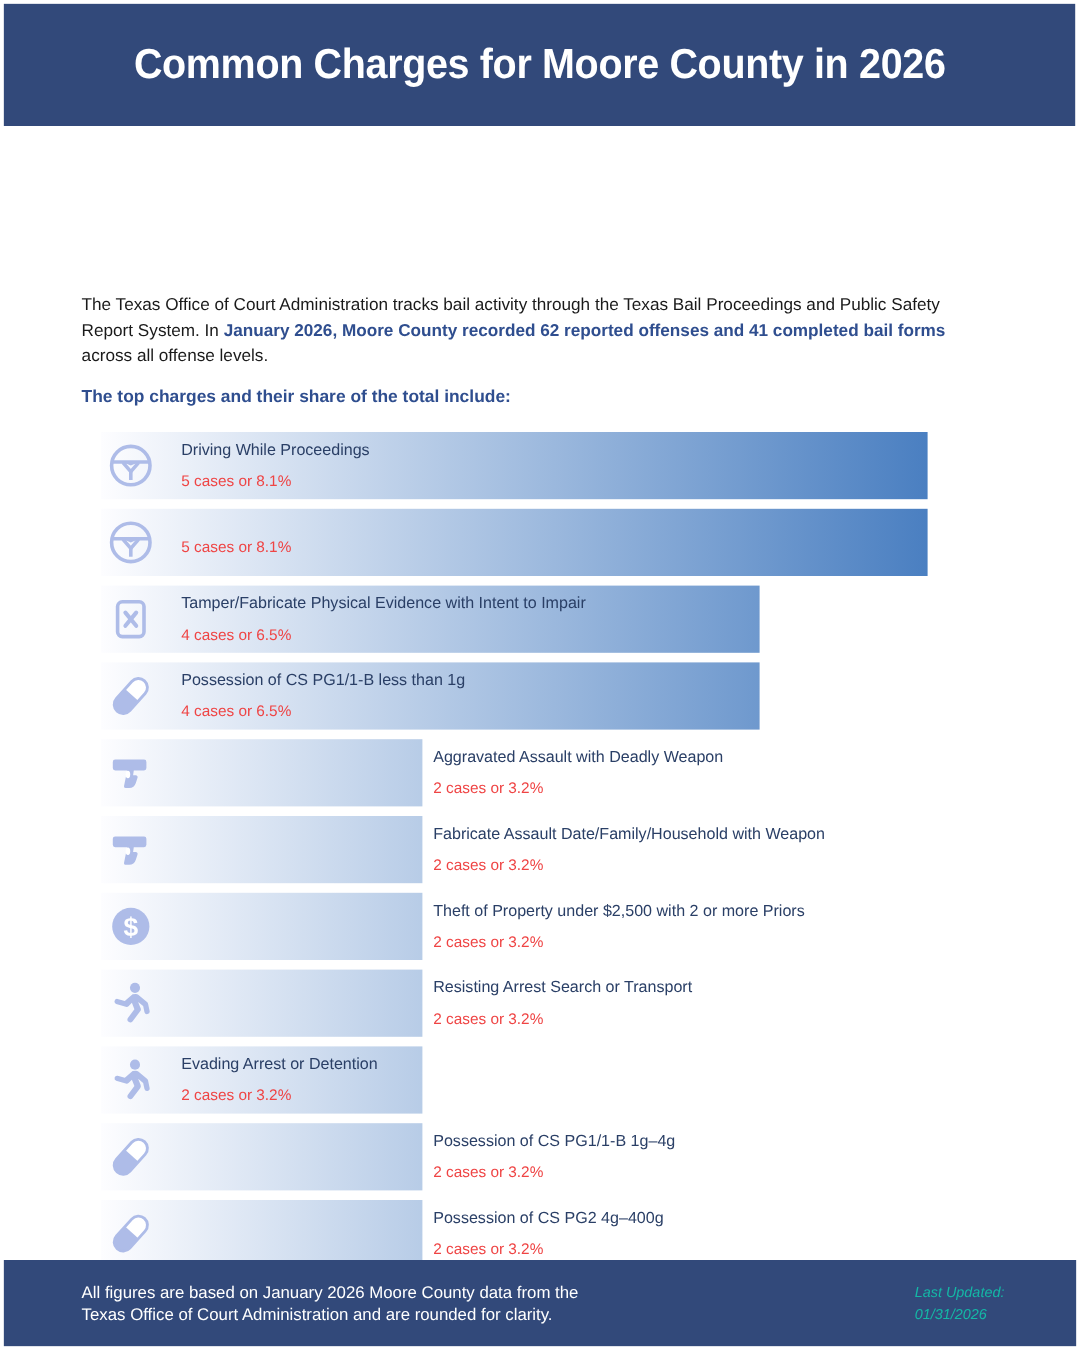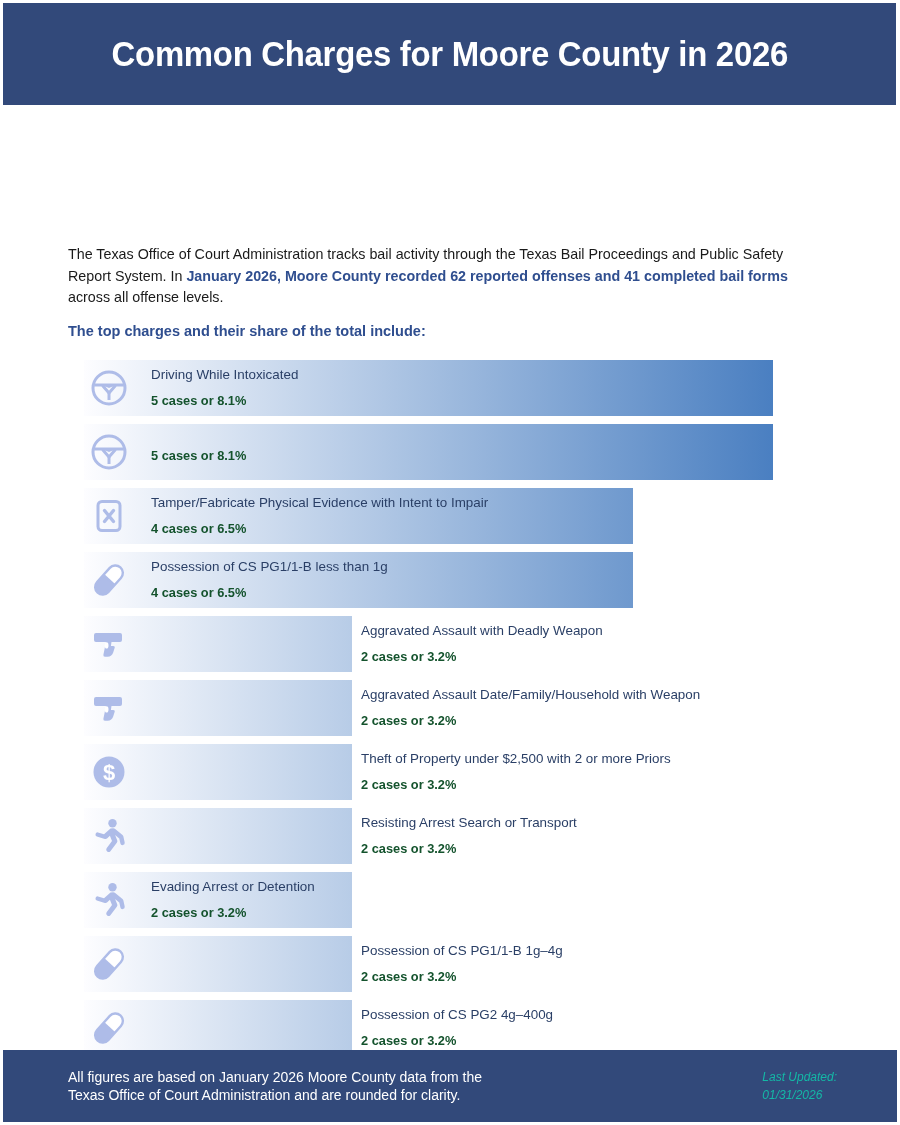--- a/index.html
+++ b/index.html
@@ -90,22 +90,22 @@
     z-index: 3;
     white-space: nowrap;
   }
   .bar-title {
     font-size: 13.4px;
     color: #2a3f66;
     line-height: 18px;
   }
   .bar-value {
     font-size: 12.8px;
-    font-weight: bold;
-    color: #14532d;
+    font-weight: normal;
+    color: #ef4444;
     line-height: 18px;
     margin-top: 8px;
   }
   .labels-inside { left: 151px; }
   .labels-outside { left: 361px; }
 
   
   .closing {
     position: absolute;
     left: 66px; top: 974px; width: 790px;
@@ -165,21 +165,21 @@
           <div class="bar-icon">
             <svg width="40" height="40" viewBox="0 0 40 40">
               <circle cx="20" cy="20" r="16" fill="none" stroke="#aebce8" stroke-width="3"></circle>
               <path d="M5.2 17 H34.8" stroke="#aebce8" stroke-width="3"></path>
               <path d="M20 20 L13 17 L20 17 L27 17 Z" fill="#aebce8"></path>
               <path d="M13.5 17.5 L20 25 L26.5 17.5" fill="none" stroke="#aebce8" stroke-width="3" stroke-linejoin="round"></path>
               <path d="M20 24.5 V32" stroke="#aebce8" stroke-width="3"></path>
             </svg>
           </div>
           <div class="bar-labels labels-inside">
-            <div class="bar-title">Driving While Intoxicated</div>
+            <div class="bar-title">Driving While Proceedings</div>
             <div class="bar-value">5 cases or 8.1%</div>
           </div>
         </div>
         <div class="bar-row">
           <div class="bar-fill" style="width: 689px; background-size: 100% 100%;"></div>
           <div class="bar-icon">
             <svg width="40" height="40" viewBox="0 0 40 40">
               <circle cx="20" cy="20" r="16" fill="none" stroke="#aebce8" stroke-width="3"></circle>
               <path d="M5.2 17 H34.8" stroke="#aebce8" stroke-width="3"></path>
               <path d="M20 20 L13 17 L20 17 L27 17 Z" fill="#aebce8"></path>
@@ -236,21 +236,21 @@
         </div>
         <div class="bar-row">
           <div class="bar-fill" style="width: 268px; background-size: 257.09% 100%;"></div>
           <div class="bar-icon">
             <svg width="40" height="40" viewBox="0 0 40 40">
               <path d="M7 9 H31 a2 2 0 0 1 2 2 v5 a2 2 0 0 1 -2 2 H22.5 l-0.6 4 h2.2 a1.6 1.6 0 0 1 1.5 2.1 l-1.4 4.4 a6 6 0 0 1 -5.6 4.2 H16 a1.6 1.6 0 0 1 -1.6 -1.9 l2.6 -12.8 H7 a2 2 0 0 1 -2 -2 V11 a2 2 0 0 1 2 -2 Z" fill="#aebce8"></path>
               <ellipse cx="17.6" cy="21.4" rx="1.9" ry="3.1" fill="#ffffff"></ellipse>
             </svg>
           </div>
           <div class="bar-labels labels-outside">
-            <div class="bar-title">Aggravated Assault Date/Family/Household with Weapon</div>
+            <div class="bar-title">Fabricate Assault Date/Family/Household with Weapon</div>
             <div class="bar-value">2 cases or 3.2%</div>
           </div>
         </div>
         <div class="bar-row">
           <div class="bar-fill" style="width: 268px; background-size: 257.09% 100%;"></div>
           <div class="bar-icon">
             <svg width="40" height="40" viewBox="0 0 40 40">
               <circle cx="20" cy="20" r="15.5" fill="#aebce8"></circle>
               <text x="20" y="27.6" text-anchor="middle" font-family="Liberation Sans, sans-serif" font-size="22" font-weight="bold" fill="#ffffff">$</text>
             </svg>

